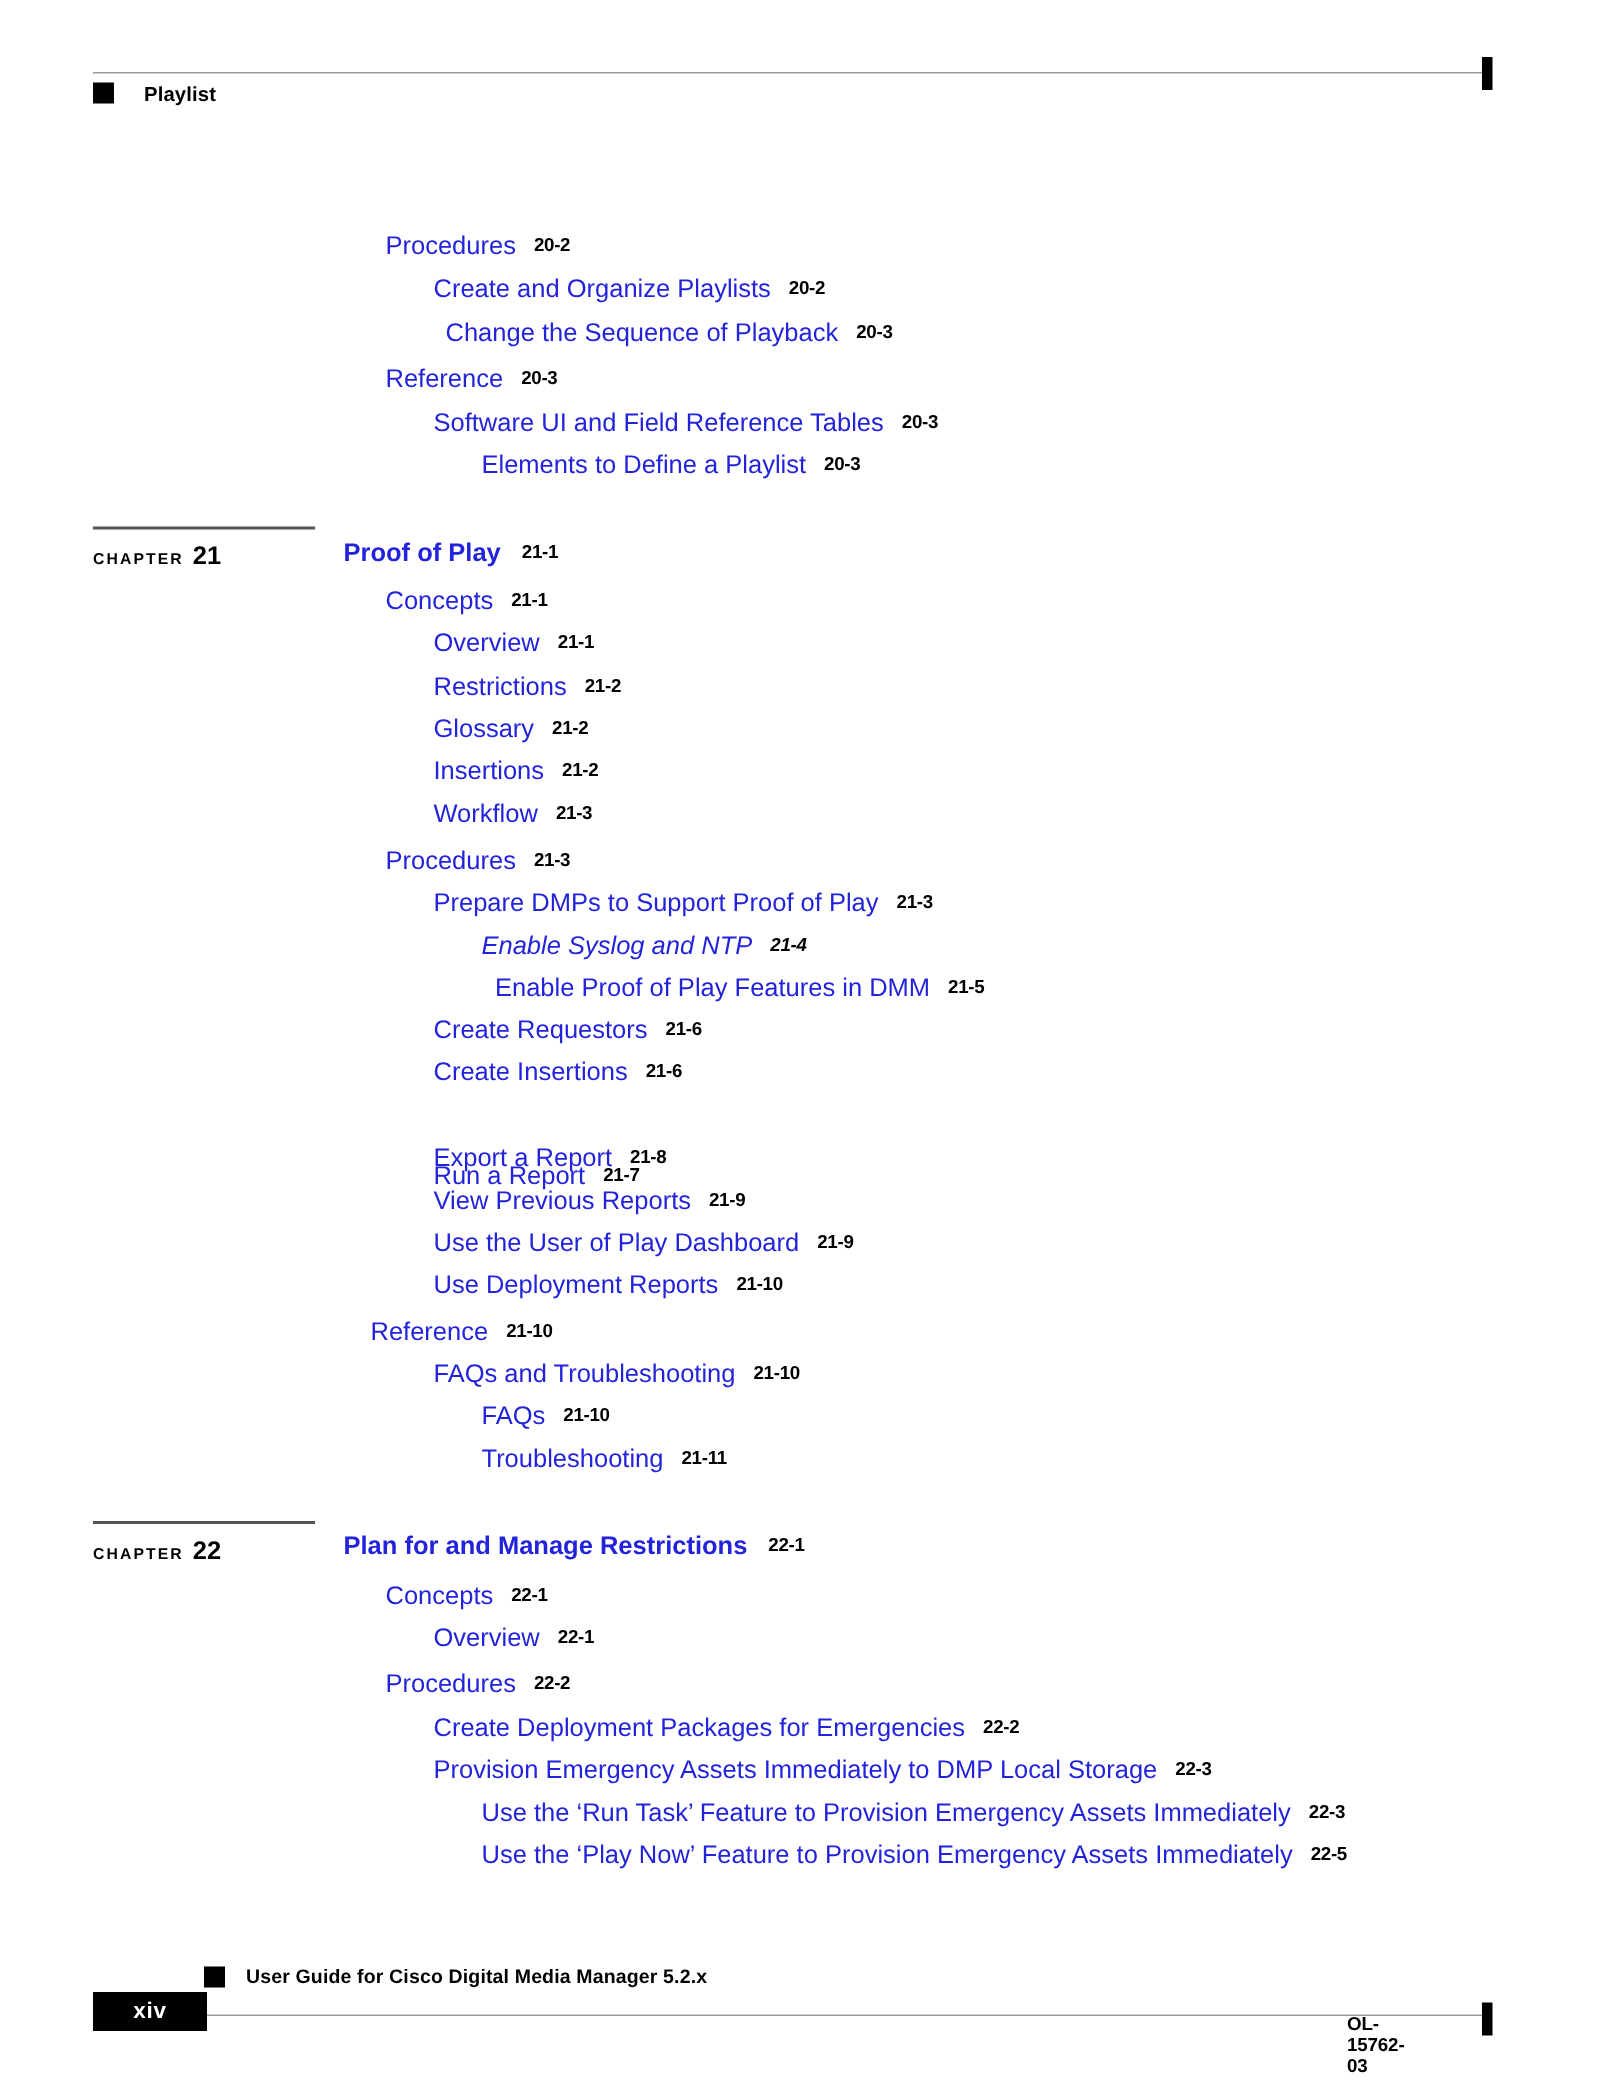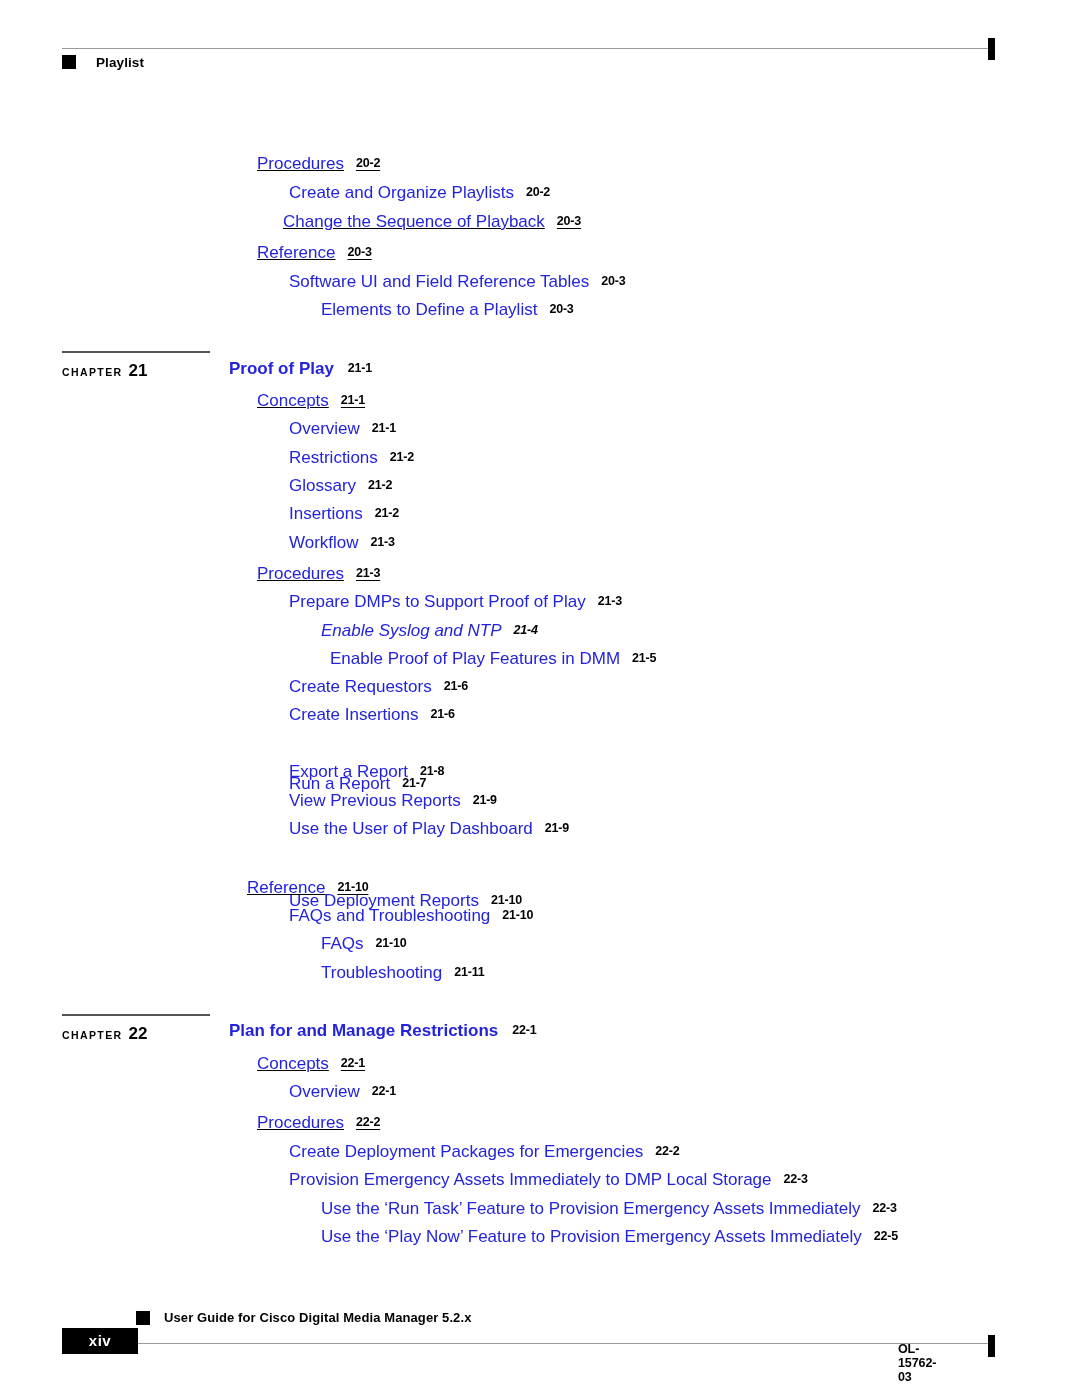--- a/index.html
+++ b/index.html
@@ -81,21 +81,21 @@
     color: #000000;
     font-weight: bold;
     font-size: 12.5px;
     font-family: "Liberation Sans", sans-serif;
     letter-spacing: -0.2px;
     position: relative;
     top: -2px;
   }
 
   
-  .lvl1 { font-size: 17px; text-decoration: underline; }
+  .lvl1 { font-size: 17px; }
   .lvl2 { font-size: 17px; }
   .lvl3 { font-size: 17px; }
   .lvl4 { font-size: 17px; }
 
   
   .chapter-rule {
     position: absolute;
     left: 62px;
     width: 148px;
     height: 1.5px;
@@ -209,41 +209,41 @@
 <div id="page-header">
   <div id="header-rule"></div>
   <div id="header-marker"></div>
   <div id="header-title">Playlist</div>
   <div id="header-tab"></div>
 </div>
 
 <div id="toc">
     <div class="toc-row lvl1" style="left: 257px; top: 155px;"><span class="toc-title">Procedures</span><span class="toc-page" style="margin-left: 12px;">20-2</span></div>
     <div class="toc-row lvl2" style="left: 289px; top: 184px;"><span class="toc-title">Create and Organize Playlists</span><span class="toc-page" style="margin-left: 12px;">20-2</span></div>
-    <div class="toc-row lvl2" style="left: 283px; top: 213px; text-decoration: underline;"><span class="toc-title">Change the Sequence of Playback</span><span class="toc-page" style="margin-left: 12px;">20-3</span></div>
+    <div class="toc-row lvl2" style="left: 297px; top: 213px;"><span class="toc-title">Change the Sequence of Playback</span><span class="toc-page" style="margin-left: 12px;">20-3</span></div>
     <div class="toc-row lvl1" style="left: 257px; top: 244px;"><span class="toc-title">Reference</span><span class="toc-page" style="margin-left: 12px;">20-3</span></div>
     <div class="toc-row lvl2" style="left: 289px; top: 273px;"><span class="toc-title">Software UI and Field Reference Tables</span><span class="toc-page" style="margin-left: 12px;">20-3</span></div>
     <div class="toc-row lvl3" style="left: 321px; top: 301px;"><span class="toc-title">Elements to Define a Playlist</span><span class="toc-page" style="margin-left: 12px;">20-3</span></div>
     <div class="toc-row lvl1" style="left: 257px; top: 392px;"><span class="toc-title">Concepts</span><span class="toc-page" style="margin-left: 12px;">21-1</span></div>
     <div class="toc-row lvl2" style="left: 289px; top: 420px;"><span class="toc-title">Overview</span><span class="toc-page" style="margin-left: 12px;">21-1</span></div>
     <div class="toc-row lvl2" style="left: 289px; top: 449px;"><span class="toc-title">Restrictions</span><span class="toc-page" style="margin-left: 12px;">21-2</span></div>
     <div class="toc-row lvl2" style="left: 289px; top: 477px;"><span class="toc-title">Glossary</span><span class="toc-page" style="margin-left: 12px;">21-2</span></div>
     <div class="toc-row lvl2" style="left: 289px; top: 505px;"><span class="toc-title">Insertions</span><span class="toc-page" style="margin-left: 12px;">21-2</span></div>
     <div class="toc-row lvl2" style="left: 289px; top: 534px;"><span class="toc-title">Workflow</span><span class="toc-page" style="margin-left: 12px;">21-3</span></div>
     <div class="toc-row lvl1" style="left: 257px; top: 565px;"><span class="toc-title">Procedures</span><span class="toc-page" style="margin-left: 12px;">21-3</span></div>
     <div class="toc-row lvl2" style="left: 289px; top: 593px;"><span class="toc-title">Prepare DMPs to Support Proof of Play</span><span class="toc-page" style="margin-left: 12px;">21-3</span></div>
     <div class="toc-row lvl3" style="left: 321px; top: 622px; font-style: italic;"><span class="toc-title">Enable Syslog and NTP</span><span class="toc-page" style="margin-left: 12px;">21-4</span></div>
     <div class="toc-row lvl4" style="left: 330px; top: 650px;"><span class="toc-title">Enable Proof of Play Features in DMM</span><span class="toc-page" style="margin-left: 12px;">21-5</span></div>
     <div class="toc-row lvl2" style="left: 289px; top: 678px;"><span class="toc-title">Create Requestors</span><span class="toc-page" style="margin-left: 12px;">21-6</span></div>
     <div class="toc-row lvl2" style="left: 289px; top: 706px;"><span class="toc-title">Create Insertions</span><span class="toc-page" style="margin-left: 12px;">21-6</span></div>
     <div class="toc-row lvl2" style="left: 289px; top: 775px;"><span class="toc-title">Run a Report</span><span class="toc-page" style="margin-left: 12px;">21-7</span></div>
     <div class="toc-row lvl2" style="left: 289px; top: 763px;"><span class="toc-title">Export a Report</span><span class="toc-page" style="margin-left: 12px;">21-8</span></div>
     <div class="toc-row lvl2" style="left: 289px; top: 792px;"><span class="toc-title">View Previous Reports</span><span class="toc-page" style="margin-left: 12px;">21-9</span></div>
     <div class="toc-row lvl2" style="left: 289px; top: 820px;"><span class="toc-title">Use the User of Play Dashboard</span><span class="toc-page" style="margin-left: 12px;">21-9</span></div>
-    <div class="toc-row lvl2" style="left: 289px; top: 848px; margin-top: 44px;"><span class="toc-title">Use Deployment Reports</span><span class="toc-page" style="margin-left: 12px;">21-10</span></div>
+    <div class="toc-row lvl2" style="left: 289px; top: 848px;"><span class="toc-title">Use Deployment Reports</span><span class="toc-page" style="margin-left: 12px;">21-10</span></div>
     <div class="toc-row lvl1" style="left: 247px; top: 879px;"><span class="toc-title">Reference</span><span class="toc-page" style="margin-left: 12px;">21-10</span></div>
     <div class="toc-row lvl2" style="left: 289px; top: 907px;"><span class="toc-title">FAQs and Troubleshooting</span><span class="toc-page" style="margin-left: 12px;">21-10</span></div>
     <div class="toc-row lvl3" style="left: 321px; top: 935px;"><span class="toc-title">FAQs</span><span class="toc-page" style="margin-left: 12px;">21-10</span></div>
     <div class="toc-row lvl3" style="left: 321px; top: 964px;"><span class="toc-title">Troubleshooting</span><span class="toc-page" style="margin-left: 12px;">21-11</span></div>
     <div class="toc-row lvl1" style="left: 257px; top: 1055px;"><span class="toc-title">Concepts</span><span class="toc-page" style="margin-left: 12px;">22-1</span></div>
     <div class="toc-row lvl2" style="left: 289px; top: 1083px;"><span class="toc-title">Overview</span><span class="toc-page" style="margin-left: 12px;">22-1</span></div>
     <div class="toc-row lvl1" style="left: 257px; top: 1114px;"><span class="toc-title">Procedures</span><span class="toc-page" style="margin-left: 12px;">22-2</span></div>
     <div class="toc-row lvl2" style="left: 289px; top: 1143px;"><span class="toc-title">Create Deployment Packages for Emergencies</span><span class="toc-page" style="margin-left: 12px;">22-2</span></div>
     <div class="toc-row lvl2" style="left: 289px; top: 1171px;"><span class="toc-title">Provision Emergency Assets Immediately to DMP Local Storage</span><span class="toc-page" style="margin-left: 12px;">22-3</span></div>
     <div class="toc-row lvl3" style="left: 321px; top: 1200px;"><span class="toc-title">Use the ‘Run Task’ Feature to Provision Emergency Assets Immediately</span><span class="toc-page" style="margin-left: 12px;">22-3</span></div>

